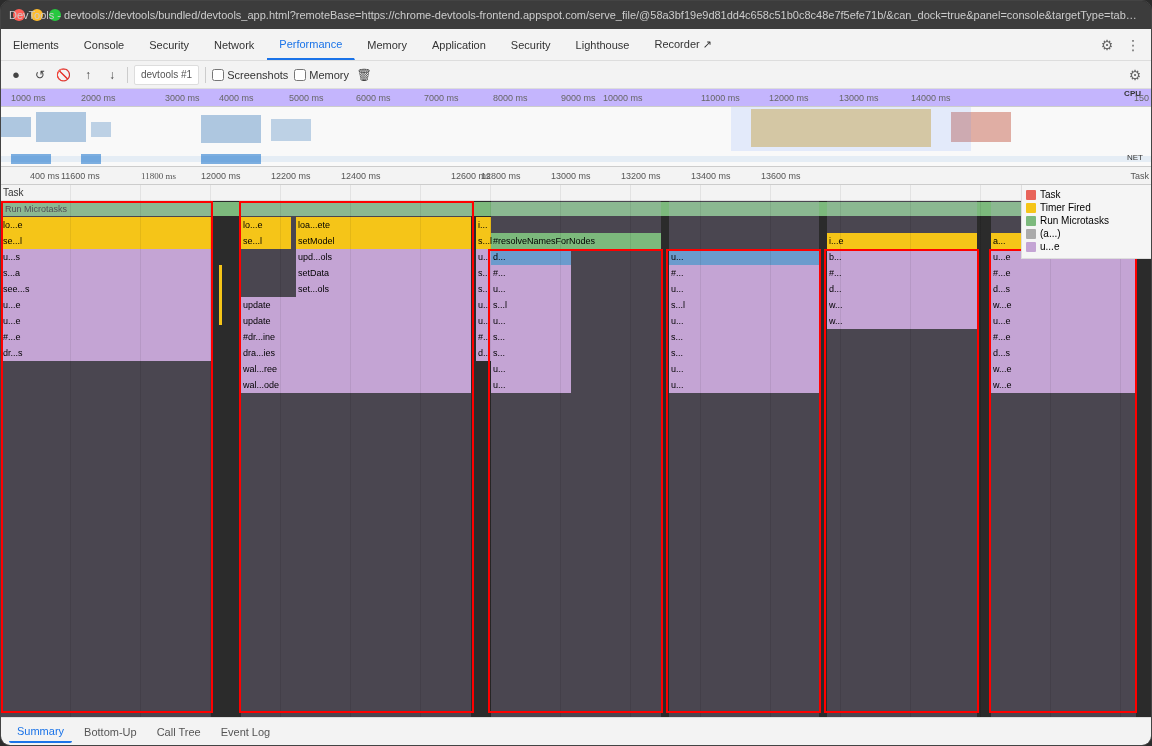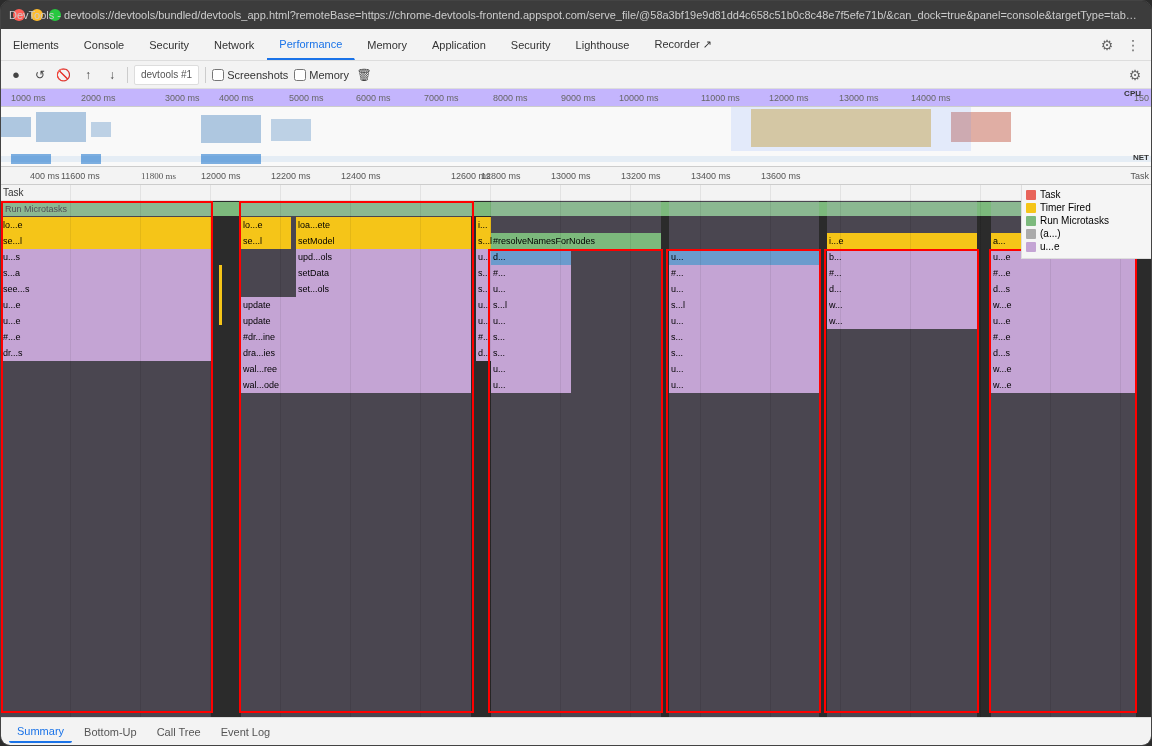--- a/index.html
+++ b/index.html
@@ -103,21 +103,21 @@
       <div style="display:flex; align-items:center; height:100%; font-size:9px; color:#666; position:relative;">
         <span style="position:absolute;left:10px;">1000 ms</span>
         <span style="position:absolute;left:80px;">2000 ms</span>
         <span style="position:absolute;left:164px;">3000 ms</span>
         <span style="position:absolute;left:218px;">4000 ms</span>
         <span style="position:absolute;left:288px;">5000 ms</span>
         <span style="position:absolute;left:355px;">6000 ms</span>
         <span style="position:absolute;left:423px;">7000 ms</span>
         <span style="position:absolute;left:492px;">8000 ms</span>
         <span style="position:absolute;left:560px;">9000 ms</span>
-        <span style="position:absolute;left:618px;">10000 ms</span>
+        <span style="position:absolute;left:602px;">10000 ms</span>
         <span style="position:absolute;left:700px;">11000 ms</span>
         <span style="position:absolute;left:768px;">12000 ms</span>
         <span style="position:absolute;left:838px;">13000 ms</span>
         <span style="position:absolute;left:910px;">14000 ms</span>
         <span style="position:absolute;right:2px;">150</span>
         <span style="position:absolute;right:10px;top:0;font-size:8px;font-weight:bold;color:#333;">CPU</span>
       </div>
     </div>
 
     <div style="height:60px; background:#f9f9f9; border-bottom:1px solid #ccc; position:relative; overflow:hidden; flex-shrink:0;">
@@ -137,21 +137,21 @@
         </svg>
       </div>
 
       <div style="position:absolute;bottom:0;left:0;right:0;height:14px;">
         <svg width="100%" height="14" style="display:block;">
           <rect x="0" y="4" width="100%" height="6" fill="rgba(200,220,240,0.4)"></rect>
           <rect x="10" y="2" width="40" height="10" fill="rgba(0,100,200,0.5)"></rect>
           <rect x="80" y="2" width="20" height="10" fill="rgba(0,100,200,0.5)"></rect>
           <rect x="200" y="2" width="60" height="10" fill="rgba(0,100,200,0.5)"></rect>
         </svg>
-        <span style="position:absolute;right:2px;top:1px;font-size:8px;font-weight:bold;color:#333;">NET</span>
+        <span style="position:absolute;right:8px;top:1px;font-size:8px;font-weight:normal;color:#333;">NET</span>
       </div>
     </div>
 
     <div style="background:#f3f3f3; border-bottom:1px solid #ccc; height:18px; position:relative; overflow:hidden; flex-shrink:0;">
       <div style="display:flex; align-items:center; height:100%; font-size:9px; color:#555; position:relative;">
         <span style="position:absolute;left:2px;margin-left:27px;">400 ms</span>
         <span style="position:absolute;left:60px;">11600 ms</span>
         <span style="position:absolute;left:140px;font-family:Liberation Serif, serif;">11800 ms</span>
         <span style="position:absolute;left:200px;">12000 ms</span>
         <span style="position:absolute;left:270px;">12200 ms</span>

